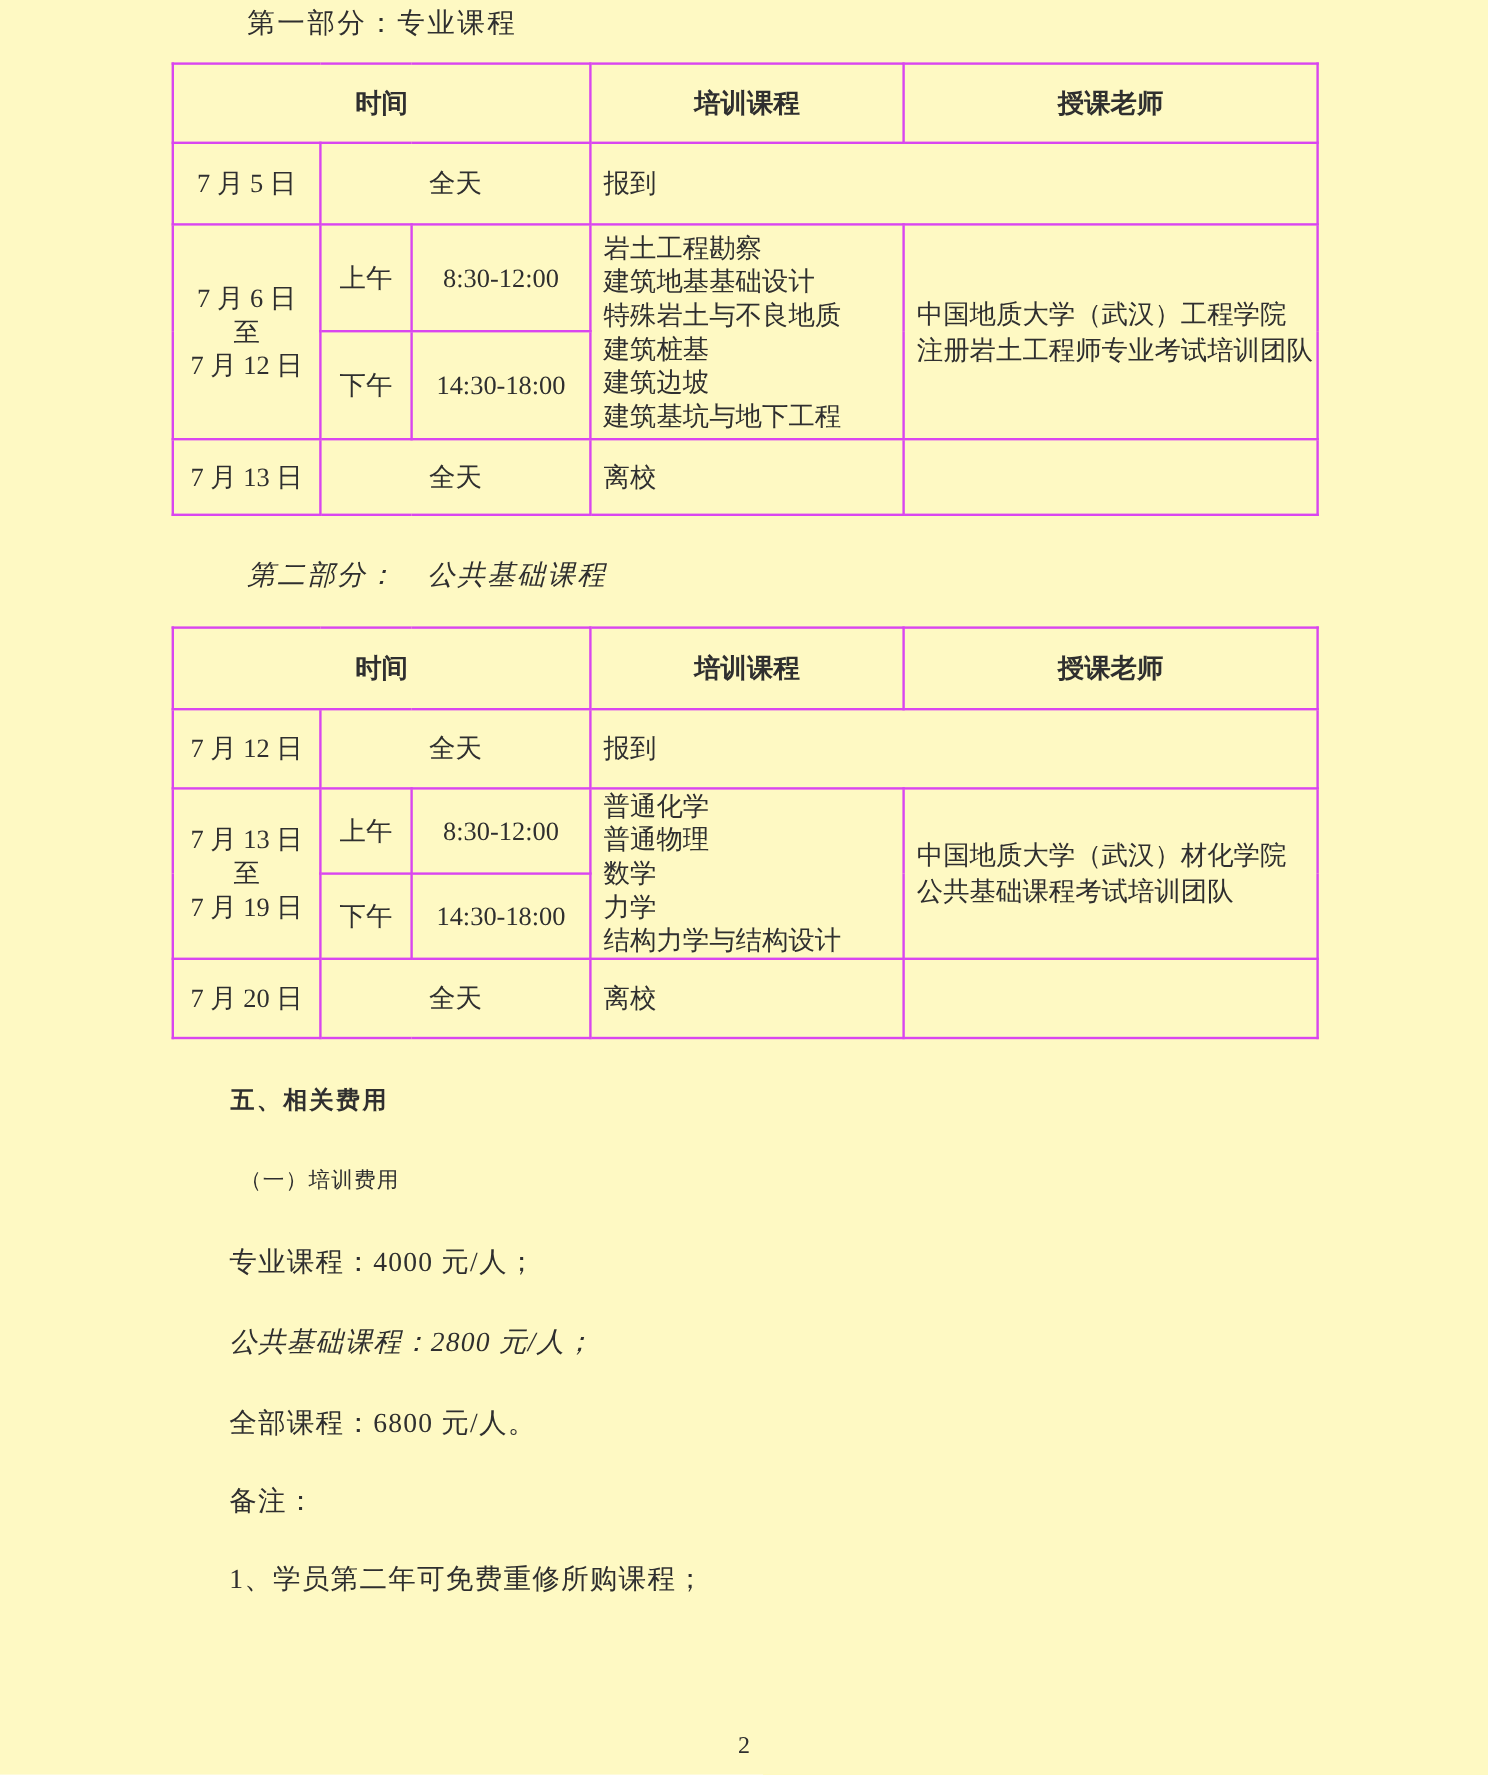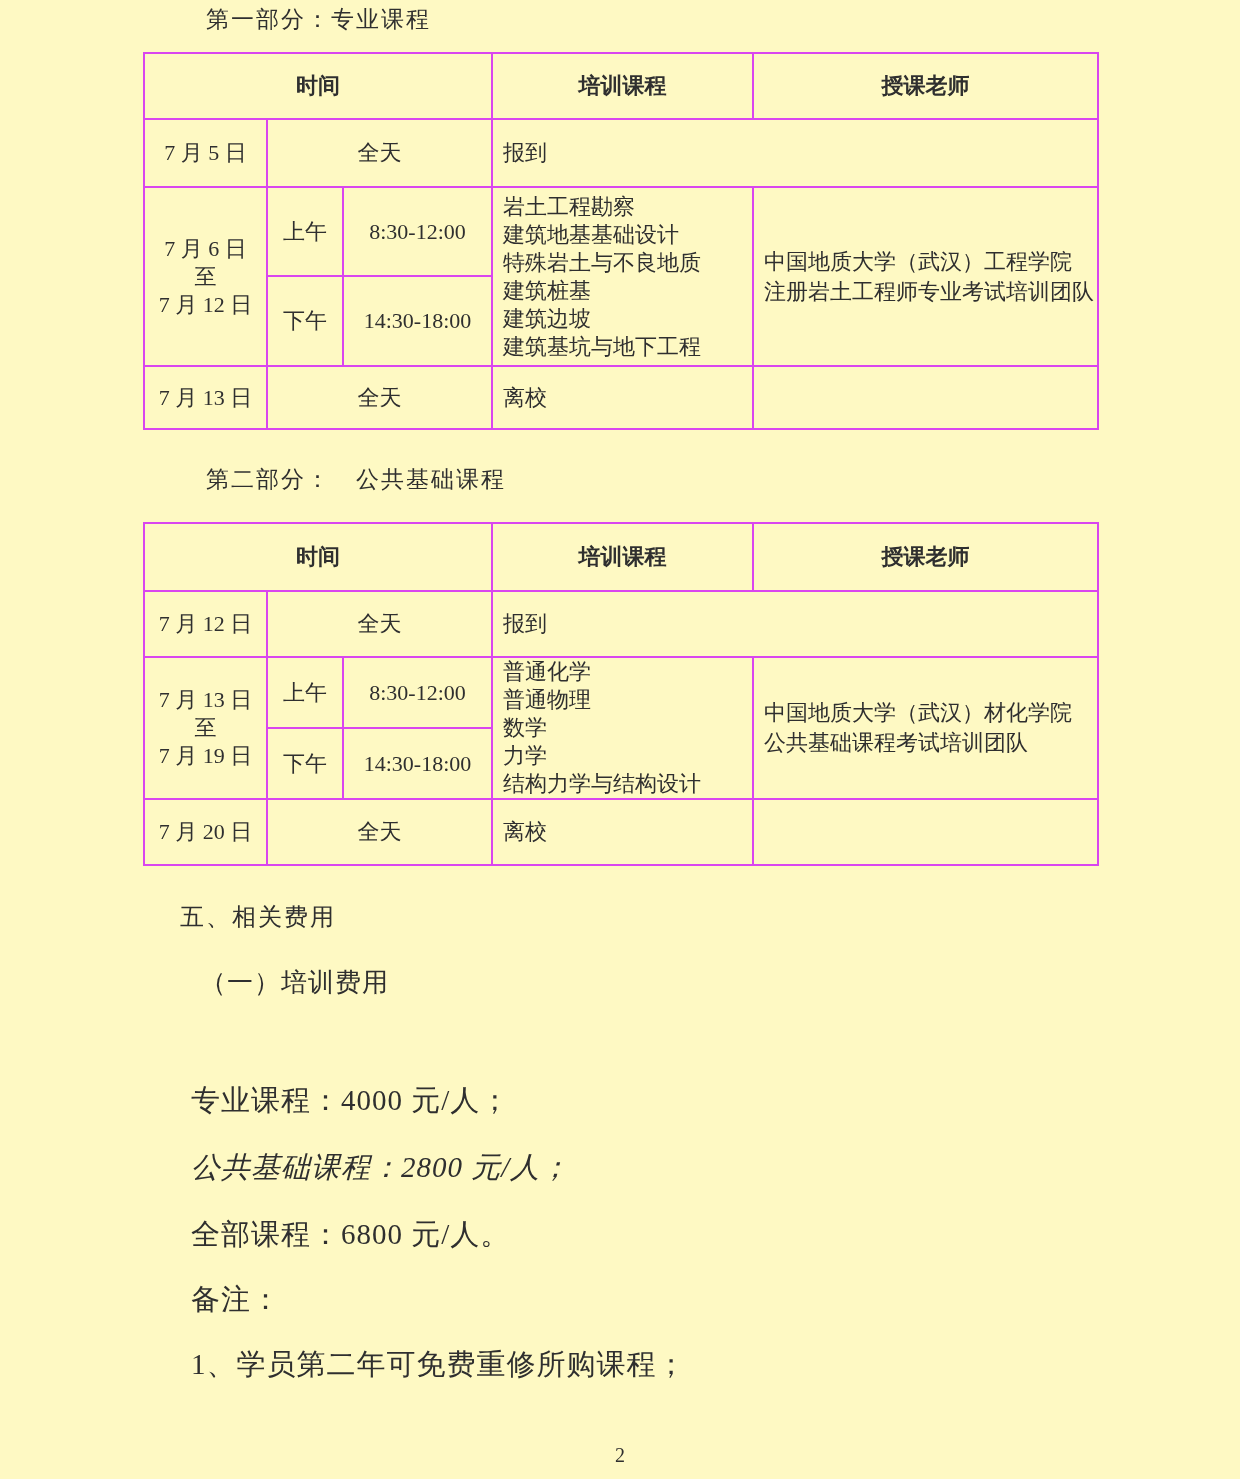--- a/index.html
+++ b/index.html
@@ -18,21 +18,21 @@
   }
   .part-heading {
     position: absolute;
     left: 206px;
     font-size: 23px;
     line-height: 32px;
     letter-spacing: 2px;
     white-space: pre;
   }
   #part1-heading { top: 4px; }
-  #part2-heading { top: 464px; }
+  #part2-heading { top: 464px; font-style: italic; }
 
   table.sched {
     position: absolute;
     left: 143px;
     width: 954px;
     border-collapse: collapse;
     table-layout: fixed;
   }
   #table1 { top: 52px; }
   #table2 { top: 522px; }
@@ -68,42 +68,41 @@
   #table1 tr.r-chkout { height: 63px; }
   
   #table2 tr.r-head   { height: 68px; }
   #table2 tr.r-chkin  { height: 66px; }
   #table2 tr.r-am     { height: 71px; }
   #table2 tr.r-pm     { height: 71px; }
   #table2 tr.r-chkout { height: 66px; }
 
   .fees-section-heading {
     position: absolute;
-    left: 180px;
+    left: 192px;
     top: 899px;
-    font-weight: normal;
-    font-size: 24px;
+    font-weight: bold;
+    font-size: 20px;
     line-height: 36px;
     letter-spacing: 2px;
   }
   .fees-sub-heading {
     position: absolute;
     left: 200px;
     top: 965px;
-    font-size: 26px;
+    font-size: 18px;
     line-height: 36px;
     letter-spacing: 1px;
   }
   .fee-line {
     position: absolute;
     left: 191px;
-    font-size: 29px;
+    font-size: 23px;
     line-height: 34px;
     letter-spacing: 1px;
-    margin-top: 48px;
   }
   #fee-professional { top: 1035px; }
   #fee-public      { top: 1102px; font-style: italic; }
   #fee-all         { top: 1169px; }
   #fee-notes-label { top: 1234px; }
   #fee-note-1      { top: 1299px; }
 
   .page-number {
     position: absolute;
     top: 1442px;

